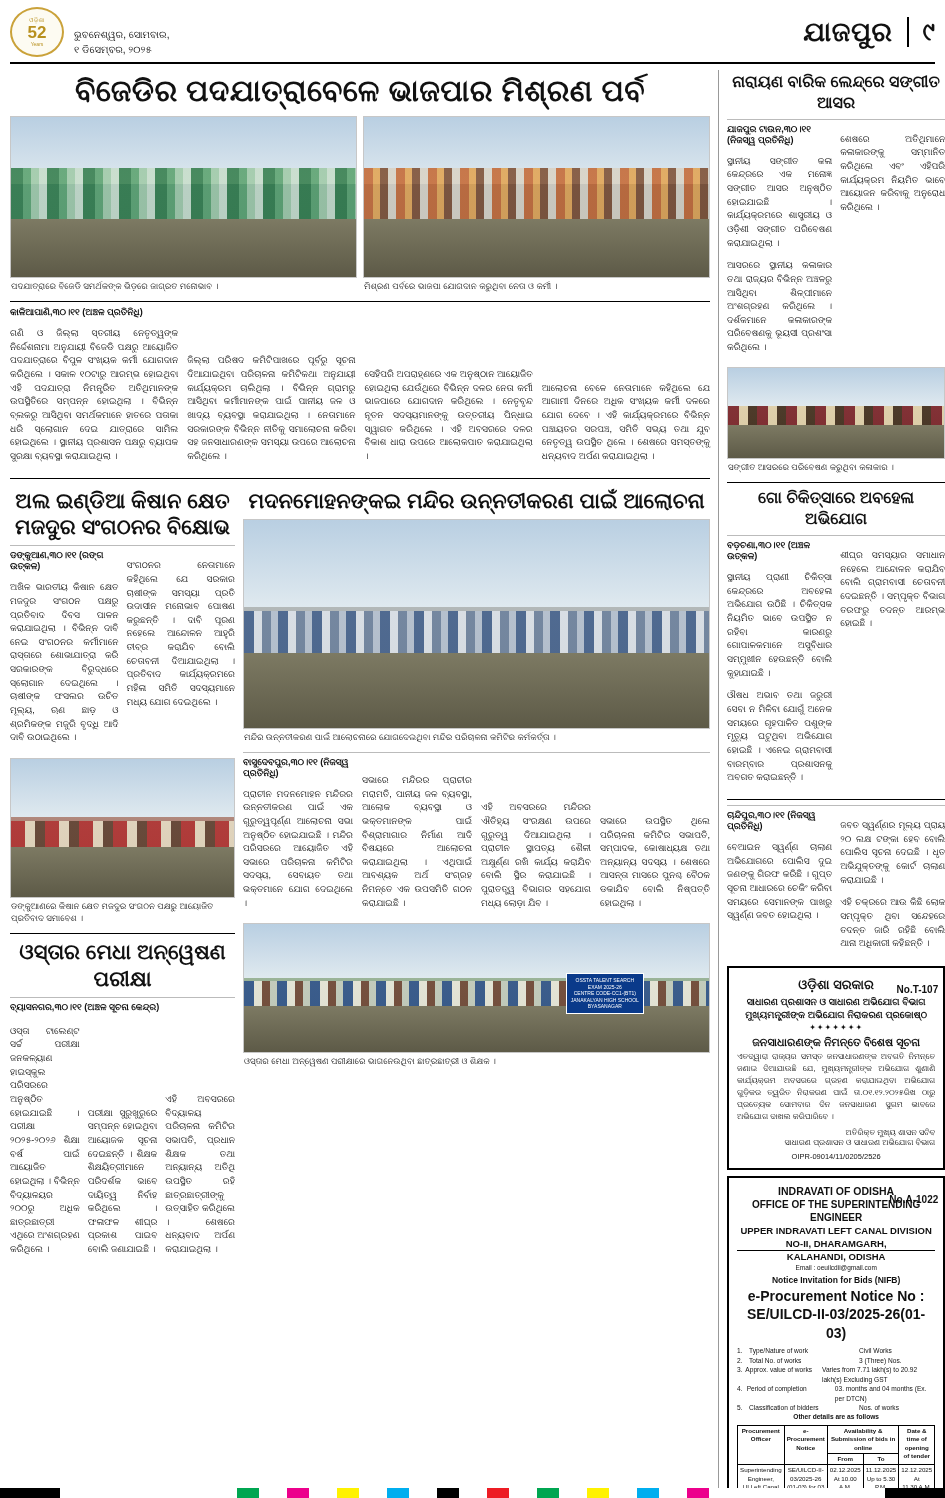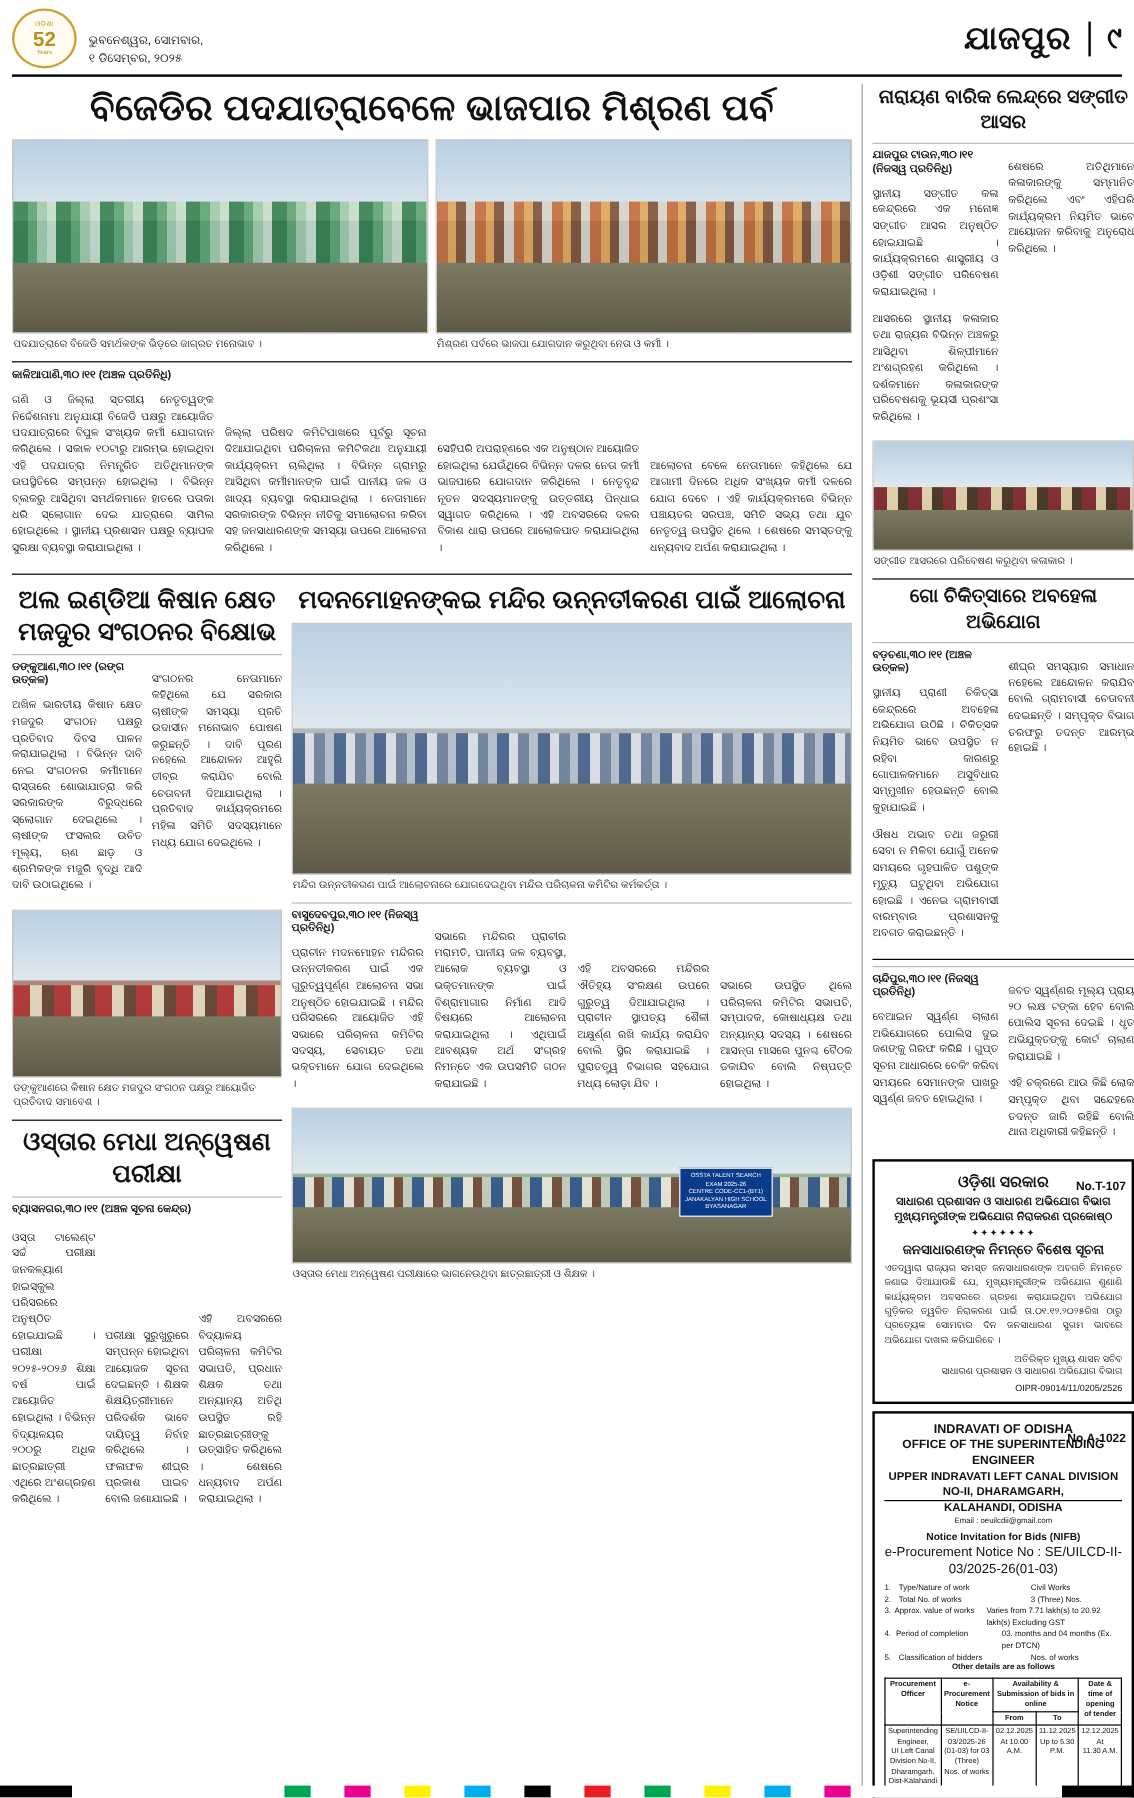--- a/index.html
+++ b/index.html
@@ -130,21 +130,21 @@
     position: relative;
     background:#fff;
   }
   .ad .no { position:absolute; right:5px; top:15px; font-size:10px; font-weight:bold; }
   .ad-center { text-align:center; }
   .ad h3 { font-size: 13px; margin: 2px 0; font-weight: bold; }
   .ad h4 { font-size: 11px; margin: 1px 0; font-weight: bold; }
   .ad h5 { font-size: 9.5px; margin: 1px 0; font-weight: bold; }
   .ad .stars { letter-spacing: 1px; font-size: 8px; }
   .ad .sign { text-align:right; font-size:8px; margin-top:5px; line-height:1.3; }
-  .ad .oipr { font-size: 7.5px; text-align:right; margin-top:3px; }
+  .ad .oipr { font-size: 7.5px; text-align:center; margin-top:3px; }
 
   table.tender { width:100%; border-collapse: collapse; font-size:6.2px; margin-top:3px; }
   table.tender th, table.tender td { border:1px solid #000; padding:1px 2px; vertical-align:top; }
   table.tender th { font-weight:bold; text-align:center; }
   .ad .specs { text-align:left; font-size:6.6px; line-height:1.45; }
   .ad .specs div { display:flex; }
   .ad .specs .k { width: 12px; }
   .ad .specs .l { width: 110px; }
 
   
@@ -383,21 +383,21 @@
       </div>
 
       <div class="ad ad-center" style="margin-top:6px;">
         <div class="no">No.A-1022</div>
         <div style="font-size:10.5px; font-weight:bold;">INDRAVATI OF ODISHA</div>
         <div style="font-size:10px; font-weight:bold;">OFFICE OF THE SUPERINTENDING ENGINEER</div>
         <div style="font-size:9.5px; font-weight:bold; border-bottom:1px solid #000;">UPPER INDRAVATI LEFT CANAL DIVISION NO-II, DHARAMGARH,</div>
         <div style="font-size:9.5px; font-weight:bold;">KALAHANDI, ODISHA</div>
         <div style="font-size:6.5px;">Email : oeuilcdii@gmail.com</div>
         <div style="font-size:8.5px; font-weight:bold; margin-top:2px;">Notice Invitation for Bids (NIFB)</div>
-        <div style="font-size:11px; font-weight:normal;">e-Procurement Notice No : SE/UILCD-II-03/2025-26(01-03)</div>
+        <div style="font-size:14px; font-weight:bold;">e-Procurement Notice No : SE/UILCD-II-03/2025-26(01-03)</div>
 
         <div class="specs" style="margin-top:3px;">
           <div>
               <span class="k">1.</span>
               <span class="l">Type/Nature of work</span>
               <span>Civil Works</span>
             </div>
           <div>
               <span class="k">2.</span>
               <span class="l">Total No. of works</span>

